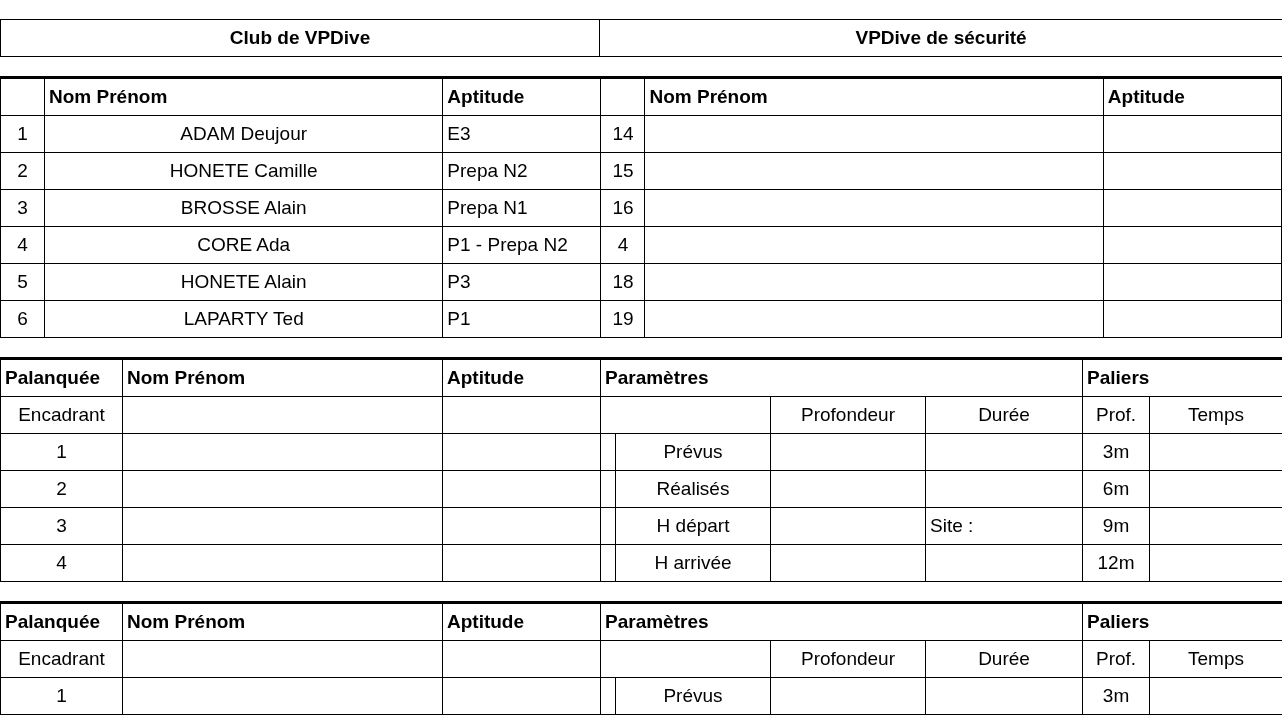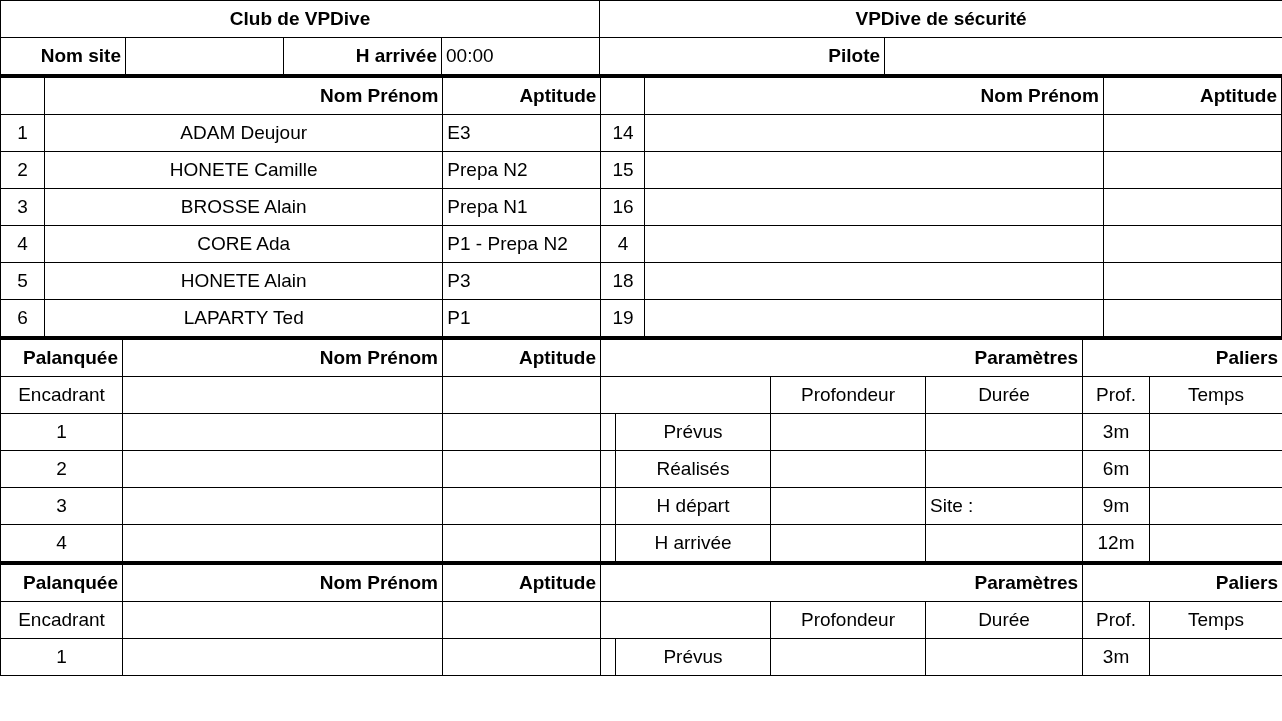--- a/index.html
+++ b/index.html
@@ -15,67 +15,60 @@
     color: #000000;
   }
   .sheet {
     width: 1282px;
     position: relative;
   }
   table.grid {
     border-collapse: collapse;
     table-layout: fixed;
     width: 1282px;
+    margin-top: 19px;
   }
   table.grid td {
     border: 1px solid #000000;
     font-size: 19px;
     height: 36px;
     padding: 0 4px;
     overflow: hidden;
     white-space: nowrap;
     vertical-align: middle;
   }
   .b { font-weight: bold; }
   .c { text-align: center; }
   .r { text-align: right; }
   .l { text-align: left; }
   .nob { border: none; }
   .thick-top { border-top: 3px solid #000000; }
   .thick-bottom { border-bottom: 3px solid #000000; }
   .thick-left { border-left: 3px solid #000000; }
   .title { font-size: 21px; font-weight: bold; text-align: center; }
-  .hdr { font-weight: bold; text-align: right; font-size: 19px; }
+  .hdr { font-weight: bold; text-align: left; font-size: 19px; }
 </style>
 </head>
 <body>
 
 <div class="sheet">
 
   <table class="grid">
     <colgroup>
       <col style="width:125px">
       <col style="width:158px">
       <col style="width:158px">
       <col style="width:158px">
       <col style="width:285px">
       <col style="width:398px">
     </colgroup>
     <tbody>
         <tr>
       <td colspan="4" class="title nob thick-bottom">Club de VPDive</td>
       <td colspan="2" class="title nob thick-bottom thick-left">VPDive de sécurité</td>
-    </tr>
-    <tr>
-      <td class="b r">Nom site</td>
-      <td class="l"></td>
-      <td class="b r">H arrivée</td>
-      <td class="l">00:00</td>
-      <td class="b r thick-left">Pilote</td>
-      <td class="l"></td>
     </tr>
   </tbody>
     </table>
 
   <table class="grid thick-top" style="border-top:3px solid #000;">
     <colgroup>
       <col style="width:44px">
       <col style="width:398px">
       <col style="width:158px">
       <col style="width:44px">

